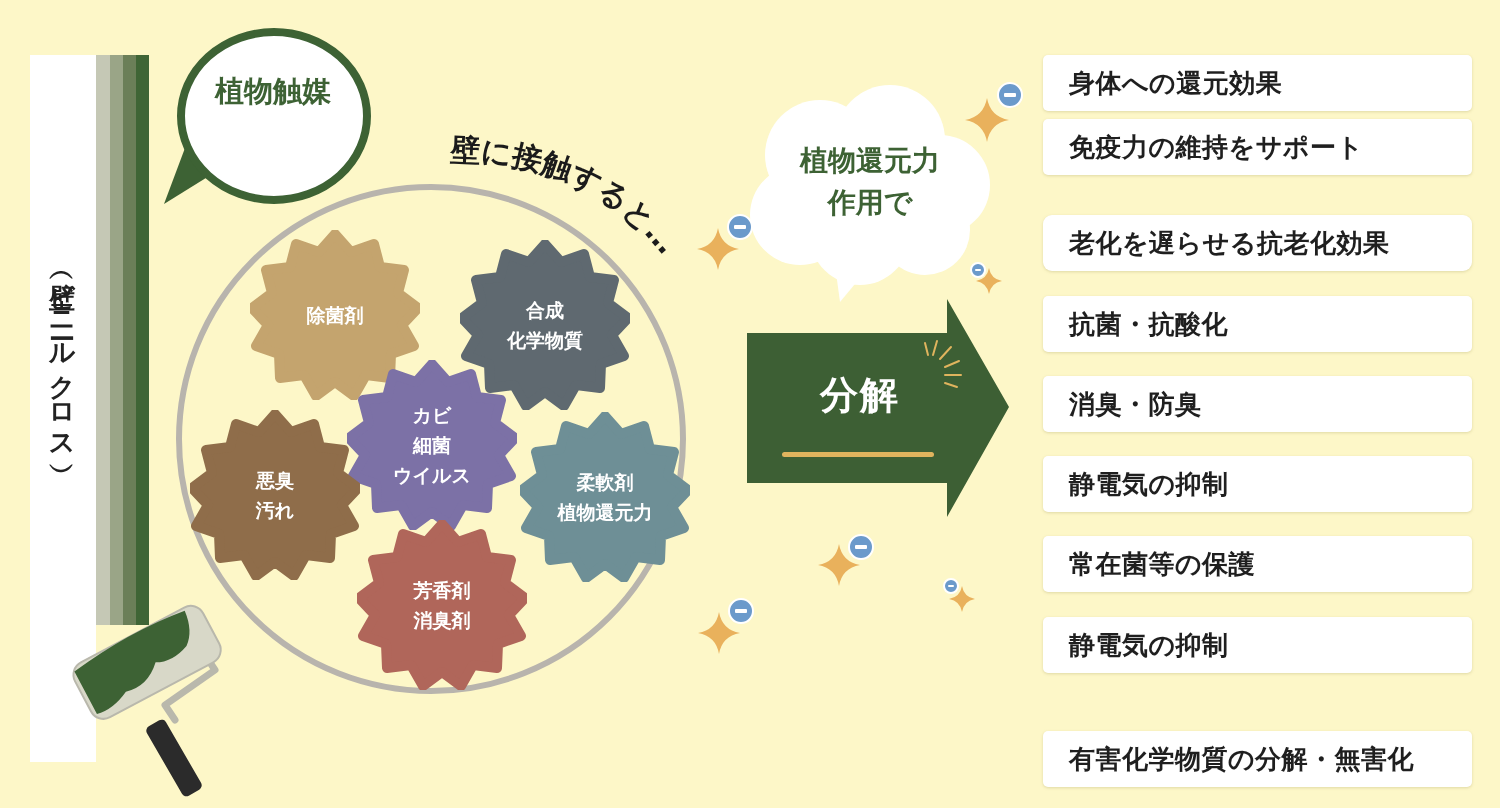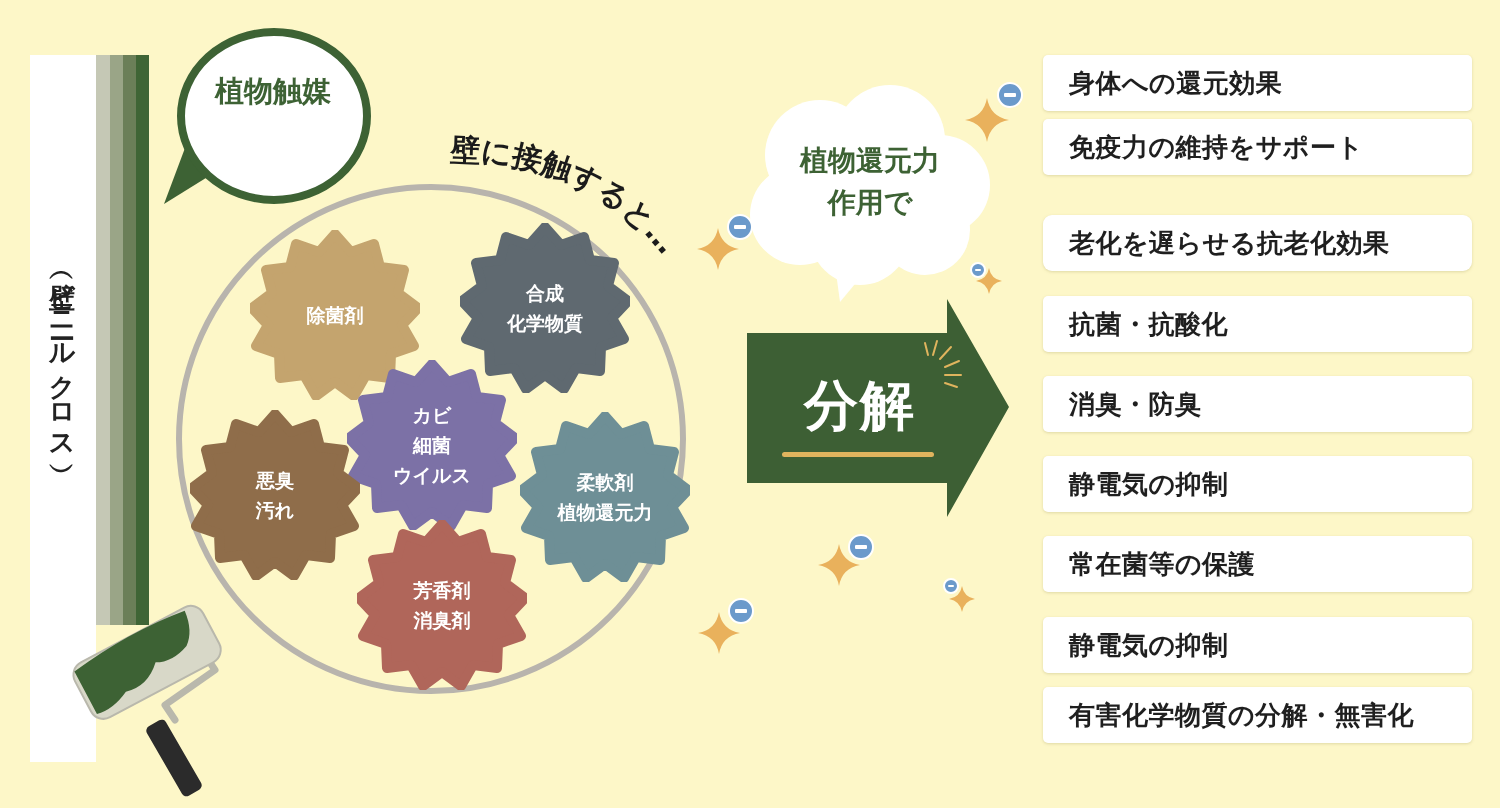--- a/index.html
+++ b/index.html
@@ -51,21 +51,21 @@
     .cloud-text {
       left: 750px; top: 140px; width: 240px; text-align: center;
       color: #3d6234; font-weight: bold; font-size: 28px; line-height: 42px;
       white-space: pre-line;
     }
 
     
     .arrow-svg { left: 745px; top: 295px; }
     .arrow-text {
       left: 775px; top: 370px; width: 170px; text-align: center;
-      color: #fff; font-weight: bold; font-size: 54px; letter-spacing: 2px;
+      color: #fff; font-weight: bold; font-size: 38px; letter-spacing: 2px;
     }
     .arrow-underline { left: 782px; top: 452px; width: 152px; height: 5px; background: #e0b45e; border-radius: 3px; }
     .minus-dot {
       border-radius: 50%; background: #6b9acb; border: 2px solid #fff;
       box-sizing: border-box; display: flex; align-items: center; justify-content: center;
     }
     .minus-dot::after { content: ""; display: block; width: 55%; height: 22%; background: #fff; border-radius: 1px; }
 
     
     .effects { left: 1043px; top: 55px; width: 430px; }
@@ -121,21 +121,21 @@
     <path id="gear" d="M85 4 L101 22 L124 14 L130 37 L154 40 L148 63 L168 78 L152 95 L164 116 L141 124 L140 148 L116 145 L104 166 L85 152 L66 166 L54 145 L30 148 L29 124 L6 116 L18 95 L2 78 L22 63 L16 40 L40 37 L46 14 L69 22 Z"></path>
   </defs>
 </svg>
 
 <div class="abs blob" style="left:250px;top:230px;">
   <svg class="abs" width="170" height="170" style="left:0;top:0">
       <use href="#gear" fill="#c4a46e" stroke="#c4a46e" stroke-width="10" stroke-linejoin="round"></use>
     </svg>
   <div class="abs blob-text">除菌剤</div>
 </div>
-<div class="abs blob" style="left:460px;top:223px;text-decoration:underline;">
+<div class="abs blob" style="left:460px;top:240px;text-decoration:underline;">
   <svg class="abs" width="170" height="170" style="left:0;top:0">
       <use href="#gear" fill="#5f6970" stroke="#5f6970" stroke-width="10" stroke-linejoin="round"></use>
     </svg>
   <div class="abs blob-text">合成
 化学物質</div>
 </div>
 <div class="abs blob" style="left:347px;top:360px;">
   <svg class="abs" width="170" height="170" style="left:0;top:0">
       <use href="#gear" fill="#7c71a6" stroke="#7c71a6" stroke-width="10" stroke-linejoin="round"></use>
     </svg>
@@ -239,14 +239,14 @@
 
 <div class="abs effects">
   <div class="effect" style="top:0px;">身体への還元効果</div>
   <div class="effect" style="top:64px;">免疫力の維持をサポート</div>
   <div class="effect" style="top:160px;border-radius:9px;">老化を遅らせる抗老化効果</div>
   <div class="effect" style="top:241px;text-align:right;">抗菌・抗酸化</div>
   <div class="effect" style="top:321px;">消臭・防臭</div>
   <div class="effect" style="top:401px;">静電気の抑制</div>
   <div class="effect" style="top:481px;">常在菌等の保護</div>
   <div class="effect" style="top:562px;">静電気の抑制</div>
-  <div class="effect" style="top:632px;">有害化学物質の分解・無害化</div>
+  <div class="effect" style="top:676px;">有害化学物質の分解・無害化</div>
 </div>
 
 </body></html>

